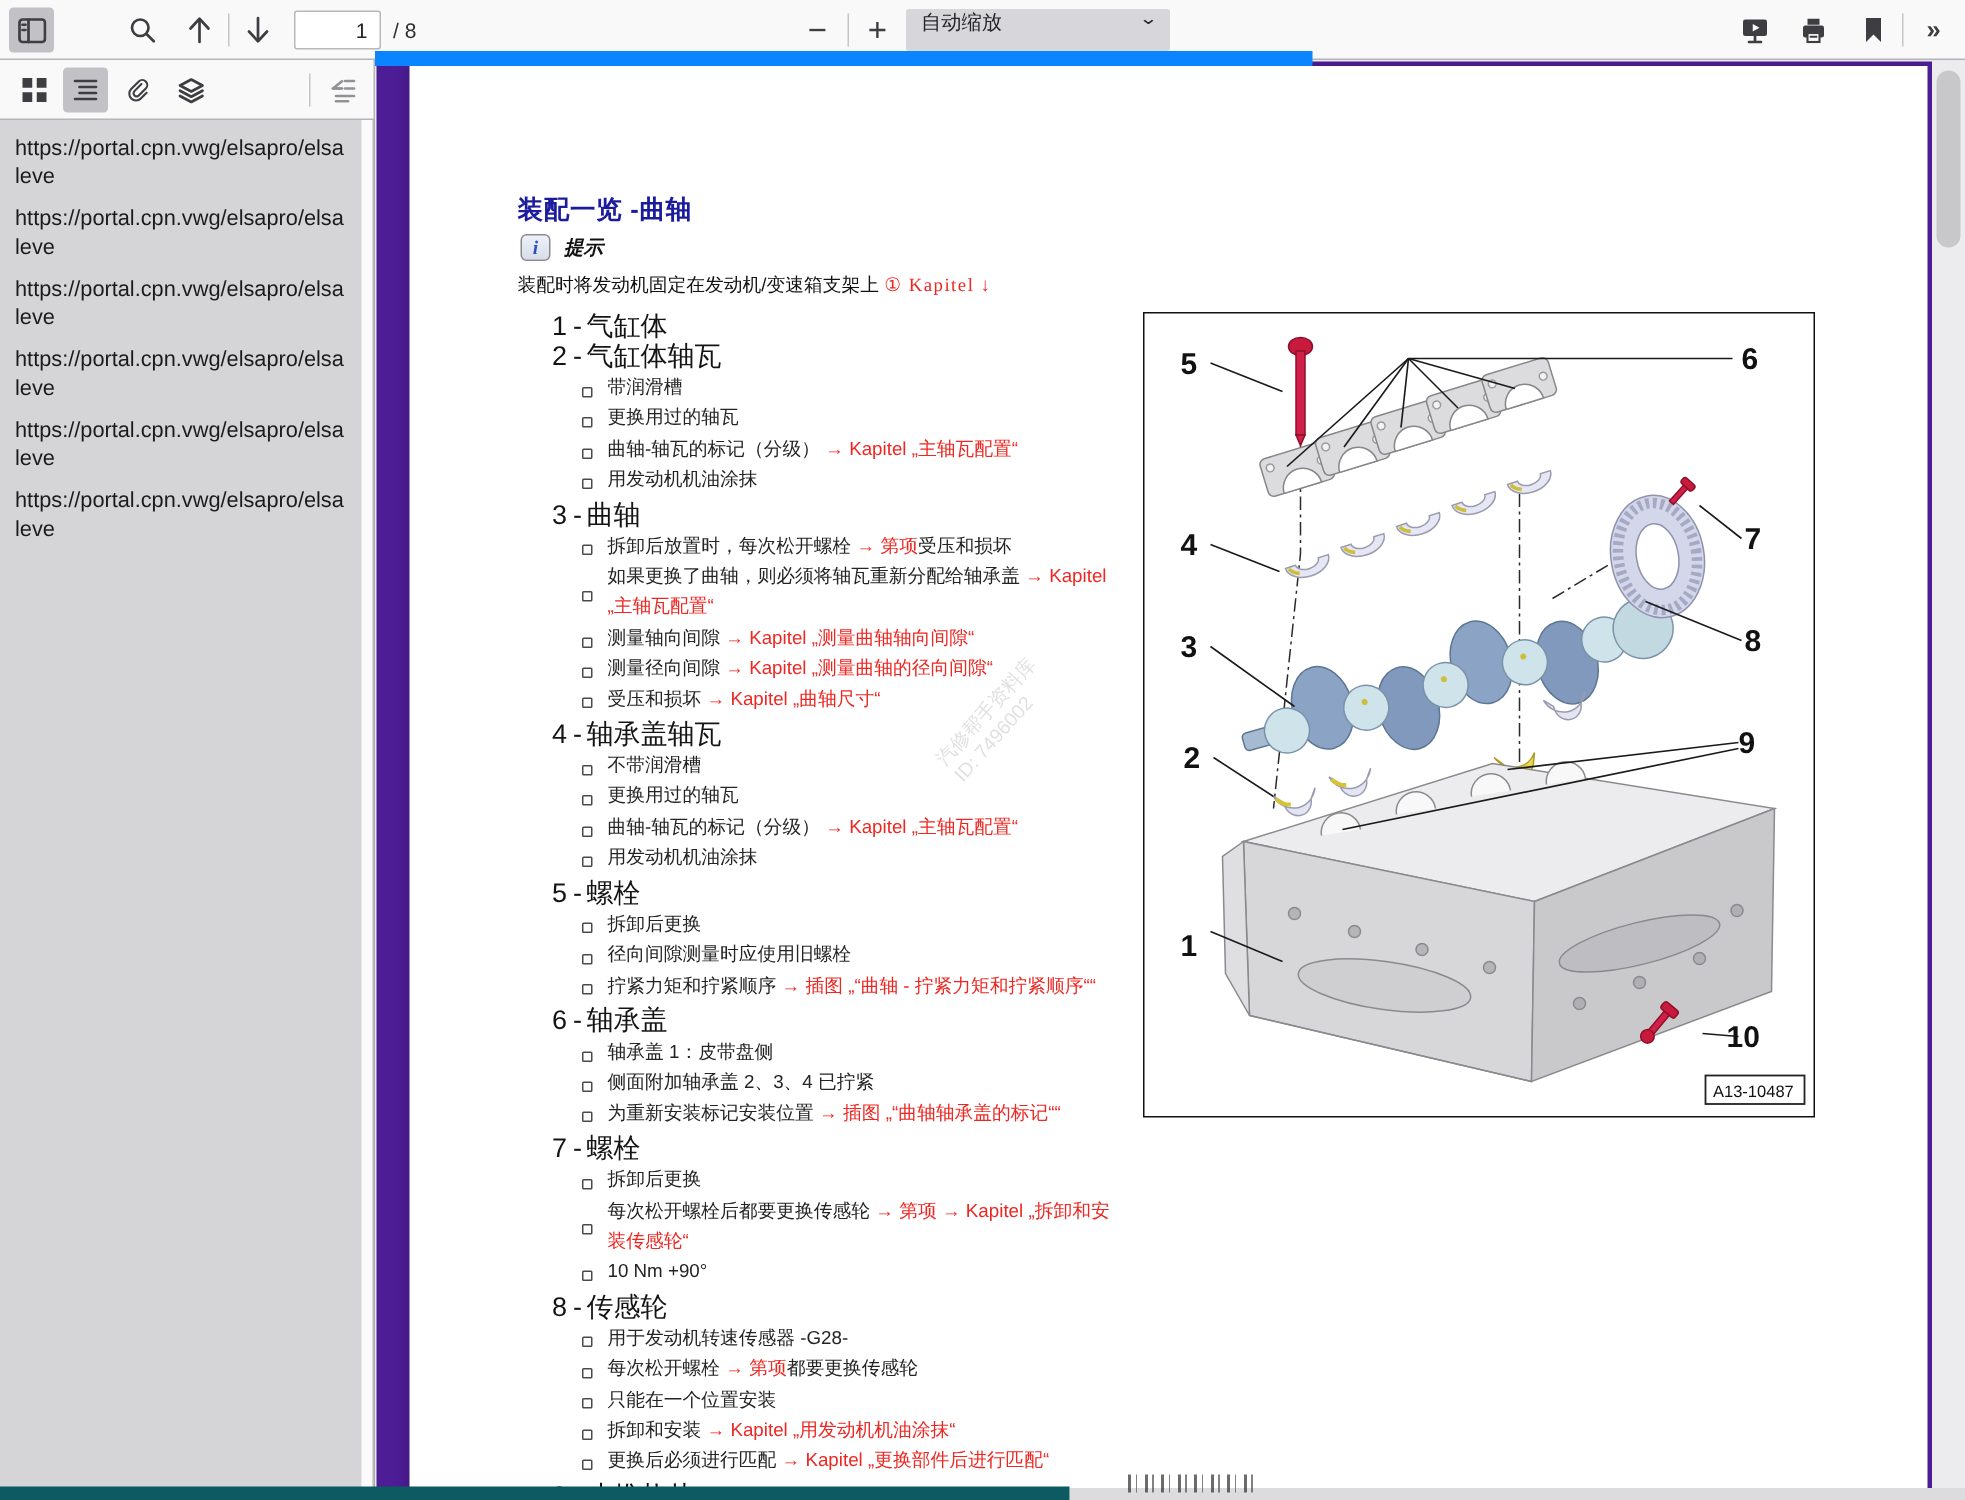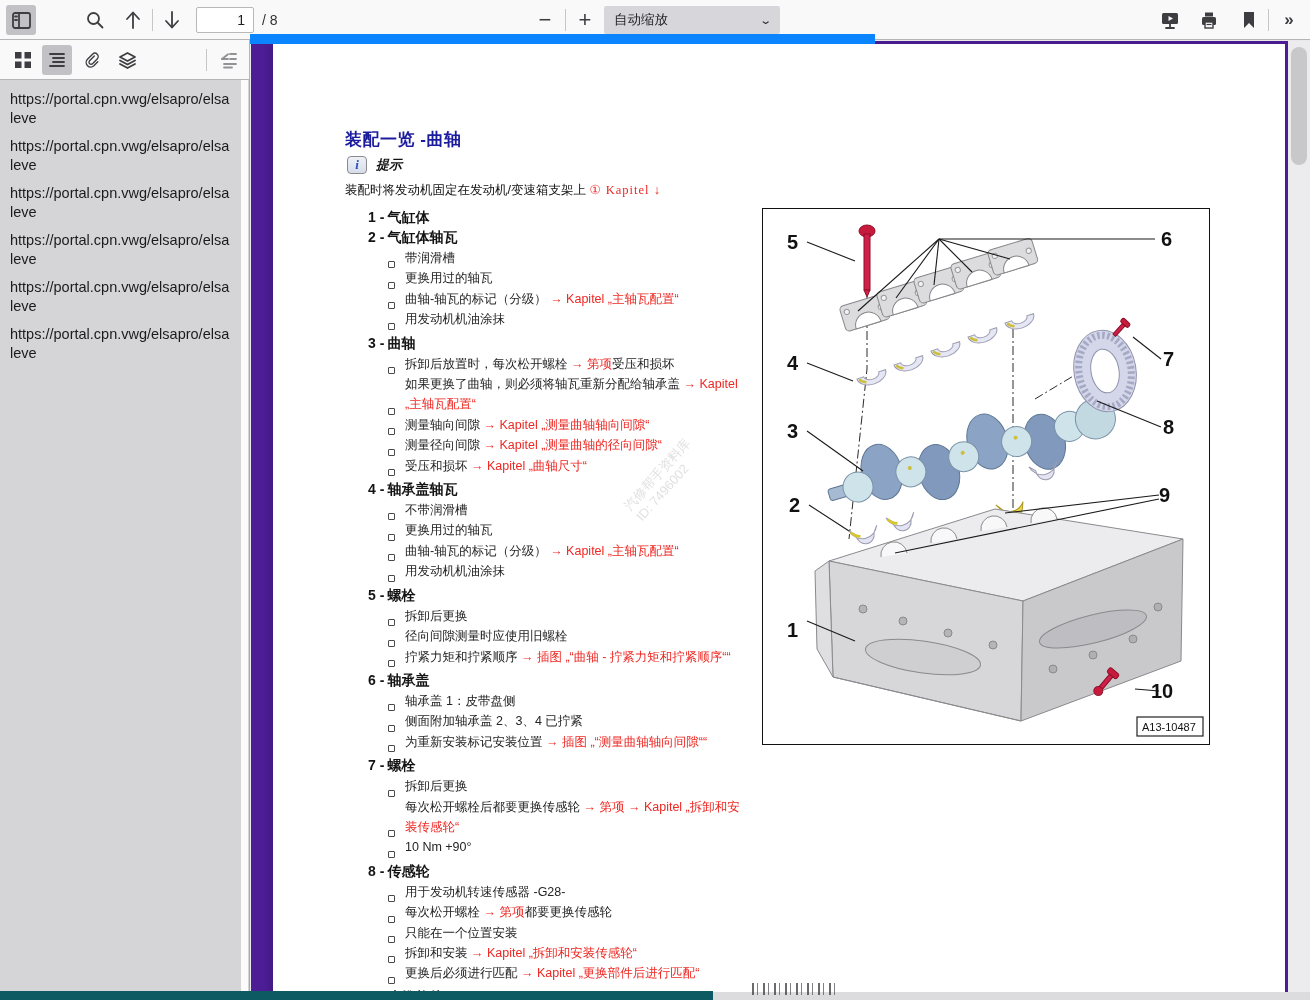--- a/index.html
+++ b/index.html
@@ -12,21 +12,21 @@
   .tbtn { position:absolute; top:5px; width:30px; height:30px; border-radius:3px;
     display:flex; align-items:center; justify-content:center; cursor:pointer; }
   .tbtn.pressed { background:#c2c2c6; }
   .tsep { position:absolute; top:9px; width:1px; height:22px; background:#c6c6c8; }
   .pageinput { position:absolute; left:196px; top:7px; width:58px; height:26px;
     border:1px solid #b8b8ba; background:#fff; text-align:right; padding-right:8px;
     font-size:14px; color:#222; border-radius:2px; font-family:"Liberation Sans",sans-serif; }
   .pagetotal { position:absolute; left:262px; top:12px; font-size:14px; color:#303034; }
   .zoomselect { position:absolute; left:604px; top:6px; width:176px; height:28px;
     background:#d7d7db; border-radius:2px; font-size:13.5px; color:#26262a;
-    display:flex; align-items:center; padding:0 10px; cursor:pointer; }
+    display:flex; align-items:flex-start; padding:0 10px; cursor:pointer; }
   .zoomselect .chev { margin-left:auto; font-size:11px; color:#26262a; transform:scaleX(1.4); }
   .ticon { fill:none; stroke:#3e3e42; stroke-width:1.8; stroke-linecap:round; stroke-linejoin:round; }
   .ticonf { fill:#3e3e42; }
 
   
   .loadingbar { position:absolute; left:250px; top:34px; width:625px; height:10px;
     background:#0a84ff; z-index:40; }
 
   
   .side-toolbar { position:absolute; left:0; top:40px; width:250px; height:40px;
@@ -52,24 +52,24 @@
     color:#1b1b9e; letter-spacing:0.5px; }
   .note-row { position:absolute; left:74px; top:112px; display:flex; align-items:center; }
   .note-icon { width:20px; height:18px; border:1.5px solid #8a8a8e; border-radius:4px;
     background:linear-gradient(#eef1f7,#d7dde9); display:flex; align-items:center; justify-content:center;
     font-family:"Liberation Serif",serif; font-style:italic; font-weight:bold; font-size:13px; color:#2b4fc0; }
   .note-label { margin-left:9px; font-size:13px; font-weight:bold; font-style:italic; color:#111; }
   .note-line { position:absolute; left:72px; top:138px; font-size:12.5px; color:#111; }
   .note-line .red { color:#ee2722; font-family:"Liberation Serif",serif; letter-spacing:1px; }
 
   .assembly { position:absolute; left:72px; top:160px; width:400px; }
-  .group-h { font-size:14px; font-weight:bold; color:#141414; line-height:13px; margin:7px 0 4px;
+  .group-h { font-size:18px; font-weight:normal; color:#141414; line-height:13px; margin:7px 0 4px;
     padding-left:23px; }
   .group-h .dash { padding:0 3px 0 4px; }
-  .bullet { display:flex; align-items:flex-end; padding-left:43px; }
+  .bullet { display:flex; align-items:center; padding-left:43px; }
   .bullet .sq { flex:0 0 auto; width:7px; height:7px; border:1.3px solid #4a4a4a; border-radius:1px;
     margin:6px 10px 0 0; }
   .bullet .btext { flex:1; font-size:12.5px; line-height:20.4px; color:#242424; }
   .red { color:#ee2722; }
 
   
   .wm { position:absolute; color:rgba(100,100,110,0.20); font-size:13px; line-height:16px;
     transform:rotate(-48deg); white-space:nowrap; pointer-events:none; }
 
   
@@ -321,21 +321,21 @@
         <div class="bullet">
           <span class="sq"></span>
           <span class="btext"><span>轴承盖 1：皮带盘侧</span></span>
         </div>
         <div class="bullet">
           <span class="sq"></span>
           <span class="btext"><span>侧面附加轴承盖 2、3、4 已拧紧</span></span>
         </div>
         <div class="bullet">
           <span class="sq"></span>
-          <span class="btext"><span>为重新安装标记安装位置 </span><span class="red">→ 插图 „“测量曲轴轴向间隙““</span></span>
+          <span class="btext"><span>为重新安装标记安装位置 </span><span class="red">→ 插图 „“曲轴轴承盖的标记““</span></span>
         </div>
         <div class="group-h"><span>7</span><span class="dash">-</span><span>螺栓</span></div>
         <div class="bullet">
           <span class="sq"></span>
           <span class="btext"><span>拆卸后更换</span></span>
         </div>
         <div class="bullet">
           <span class="sq"></span>
           <span class="btext"><span>每次松开螺栓后都要更换传感轮 </span><span class="red">→ 第项 → Kapitel „拆卸和安装传感轮“</span></span>
         </div>
@@ -351,21 +351,21 @@
         <div class="bullet">
           <span class="sq"></span>
           <span class="btext"><span>每次松开螺栓 </span><span class="red">→ 第项</span><span>都要更换传感轮</span></span>
         </div>
         <div class="bullet">
           <span class="sq"></span>
           <span class="btext"><span>只能在一个位置安装</span></span>
         </div>
         <div class="bullet">
           <span class="sq"></span>
-          <span class="btext"><span>拆卸和安装 </span><span class="red">→ Kapitel „拆卸和安装传感轮“</span></span>
+          <span class="btext"><span>拆卸和安装 </span><span class="red">→ Kapitel „用发动机机油涂抹“</span></span>
         </div>
         <div class="bullet">
           <span class="sq"></span>
           <span class="btext"><span>更换后必须进行匹配 </span><span class="red">→ Kapitel „更换部件后进行匹配“</span></span>
         </div>
         <div class="group-h"><span>9</span><span class="dash">-</span><span>止推垫片</span></div>
       </div>
 
     <div class="wm" style="left:345px; top:420px;">
       <div>汽修帮手资料库</div>

